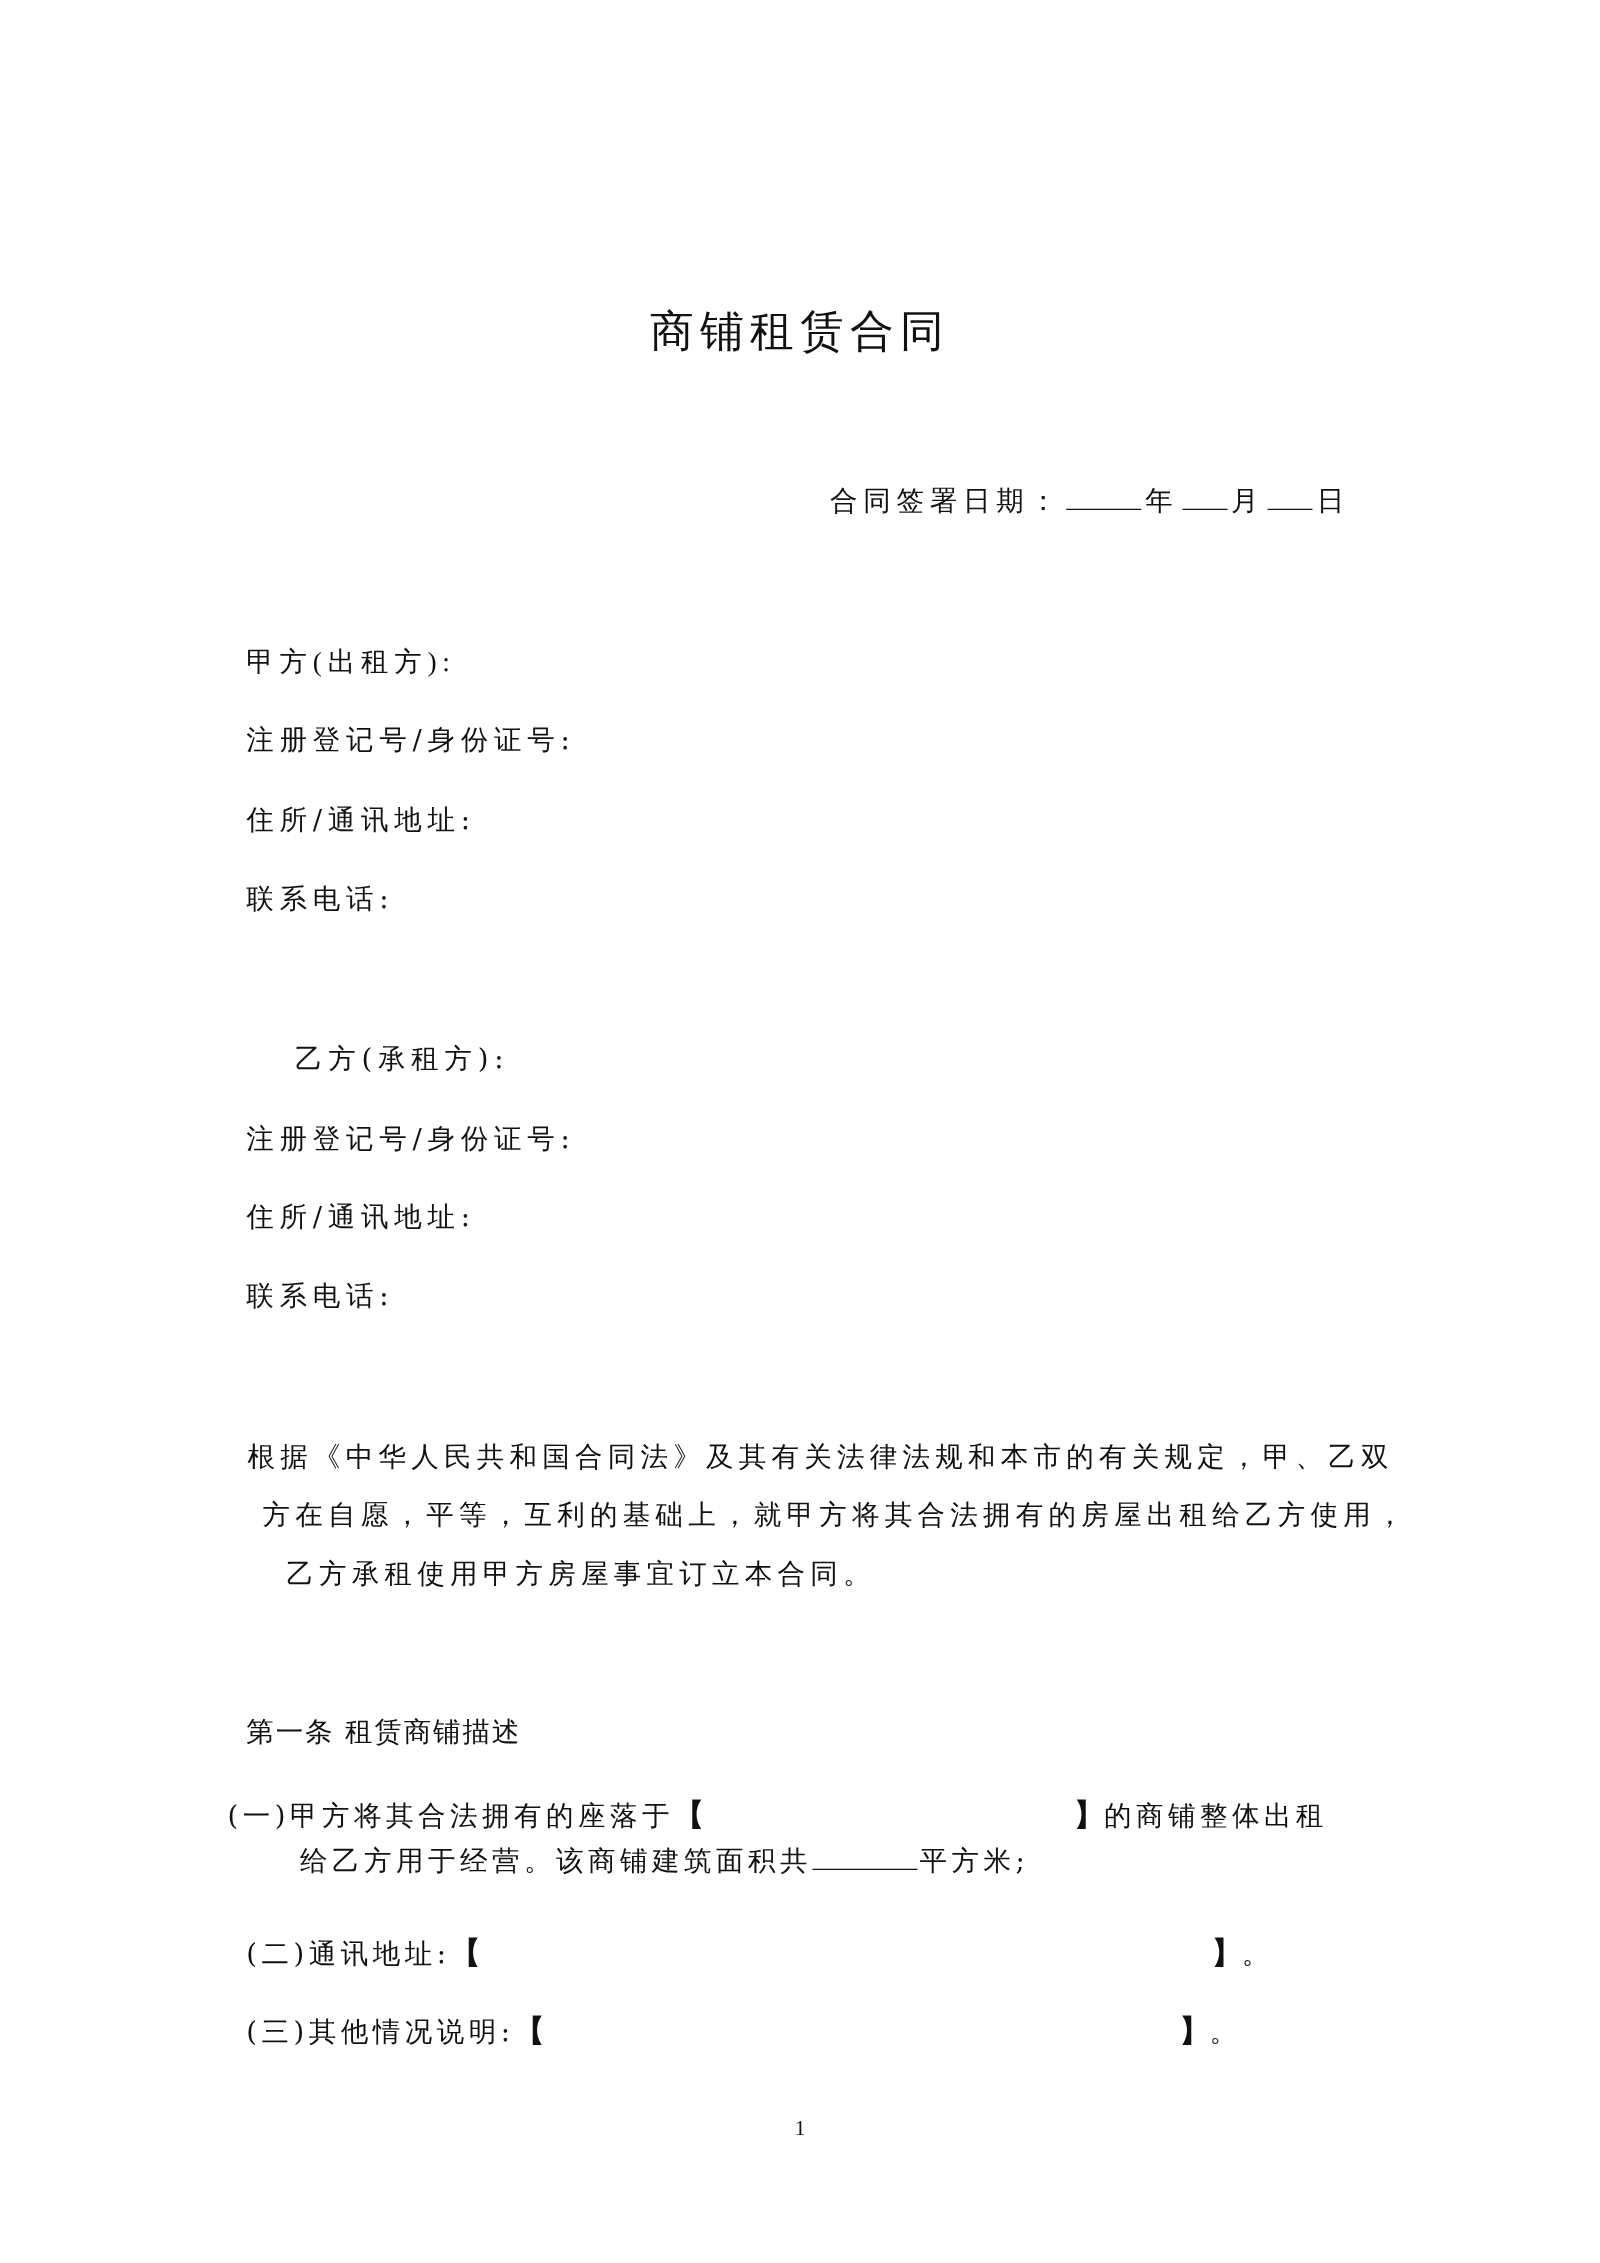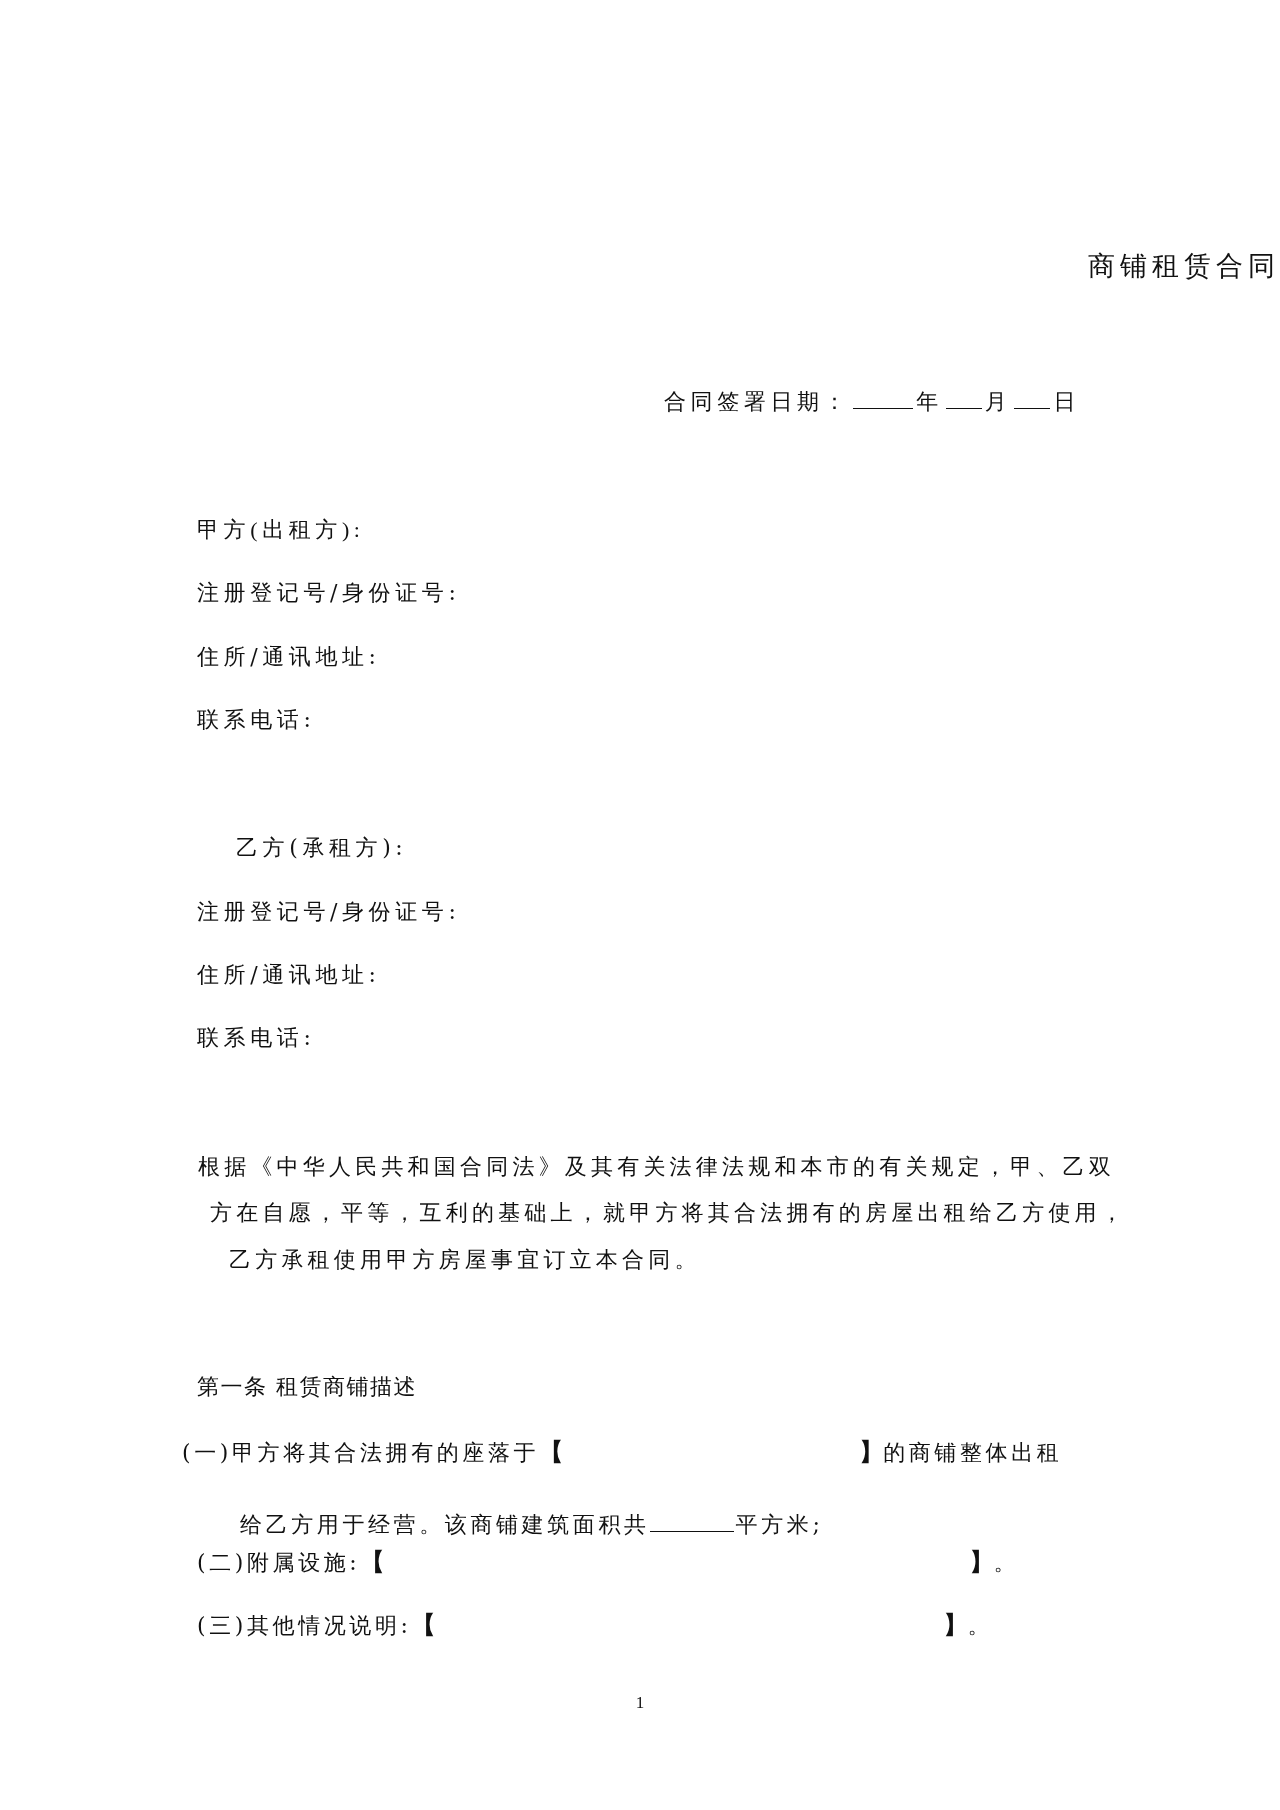--- a/index.html
+++ b/index.html
@@ -1,20 +1,20 @@
 <!DOCTYPE html>
 <html><head>
 <meta charset="utf-8">
 <style>
   html, body { margin:0; padding:0; background:#ffffff; }
   body { width:1280px; height:1810px; position:relative; overflow:hidden;
          font-family: "DejaVu Serif", "Liberation Serif", serif; color:#111111; }
   .line { position:absolute; white-space:nowrap; font-size:22px; letter-spacing:4.6px; line-height:30px; }
-  .title { position:absolute; left:0; width:1280px; text-align:right; top:248px;
-           font-size:27px; letter-spacing:5px; line-height:36px; }
+  .title { position:absolute; left:0; width:1280px; text-align:center; top:248px;
+           font-size:35px; letter-spacing:5px; line-height:36px; }
   .blank { display:inline-block; border-bottom:1.5px solid #111; height:18px; vertical-align:baseline; margin:0 3px; }
   .bracket { font-weight:bold; font-size:24px; letter-spacing:0; }
   .fill { display:inline-block; }
   .pagenum { position:absolute; left:0; width:1280px; text-align:center; top:1693px; font-size:17px; font-family:"Liberation Serif", serif; }
 </style>
 </head>
 <body>
 
 <div>
 
@@ -43,26 +43,26 @@
     <div class="line" style="left:210px; top:1198px; letter-spacing:4.2px;">方在自愿，平等，互利的基础上，就甲方将其合法拥有的房屋出租给乙方使用，</div>
     <div class="line" style="left:197px; top:1245px; letter-spacing:4.2px;margin-left:32px;">乙方承租使用甲方房屋事宜订立本合同。</div>
   </div>
 
   <div>
     <div class="line" style="left:197px; top:1372px; letter-spacing:1.5px;">第一条 租赁商铺描述</div>
 
     <div class="line" style="left:182px; top:1437px; letter-spacing:3.6px;">
       <span>(一)</span><span>甲方将其合法拥有的座落于</span><span class="bracket">【</span><span class="fill" style="width:296px;"></span><span class="bracket">】</span><span>的商铺整体出租</span>
     </div>
-    <div class="line" style="left:240px; top:1475px; letter-spacing:3.6px;margin-top:35px;">
+    <div class="line" style="left:240px; top:1475px; letter-spacing:3.6px;">
       <span>给乙方用于经营。该商铺建筑面积共</span><span class="blank" style="width:84px; margin:0 2px 0 0;"></span><span>平方米;</span>
     </div>
 
     <div class="line" style="left:197px; top:1547px; letter-spacing:3.6px;">
-      <span>(二)</span><span>附属设施:</span><span class="bracket">【</span><span class="fill" style="width:585px;"></span><span class="bracket">】</span><span>。</span>
+      <span>(二)</span><span>通讯地址:</span><span class="bracket">【</span><span class="fill" style="width:585px;"></span><span class="bracket">】</span><span>。</span>
     </div>
 
     <div class="line" style="left:197px; top:1610px; letter-spacing:3.6px;">
       <span>(三)</span><span>其他情况说明:</span><span class="bracket">【</span><span class="fill" style="width:508px;"></span><span class="bracket">】</span><span>。</span>
     </div>
   </div>
 
   <div class="pagenum">1</div>
 </div>
 

